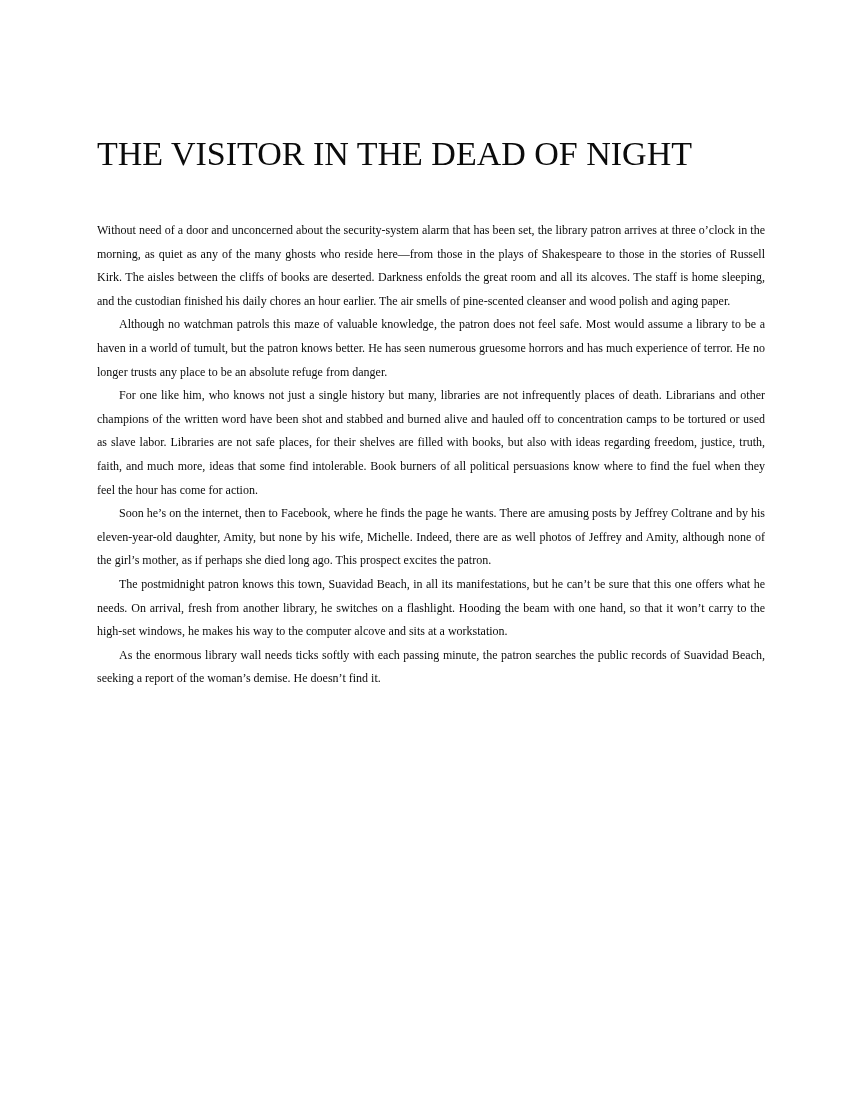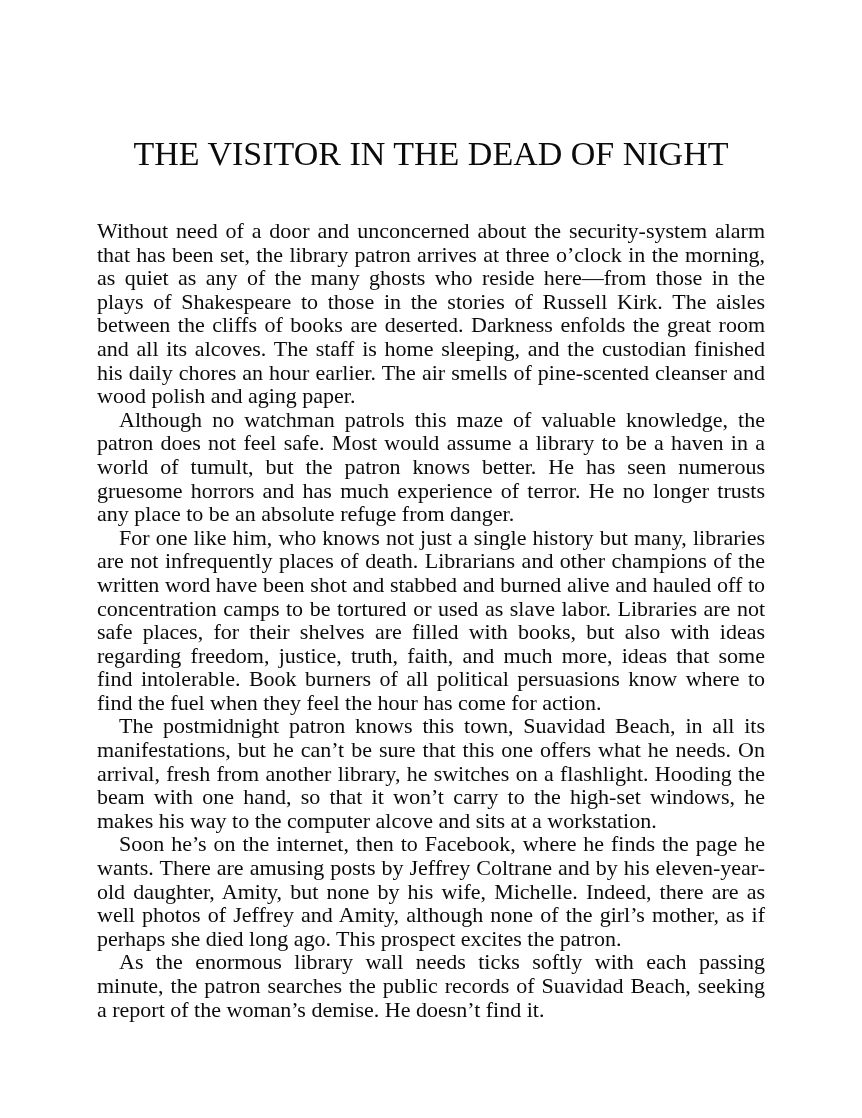--- a/index.html
+++ b/index.html
@@ -15,28 +15,27 @@
     box-sizing: border-box;
     padding: 134px 97px 0 97px;
     font-family: "Liberation Serif", serif;
     color: #0b0b0b;
     overflow: hidden;
   }
   .chapter-title {
     font-size: 34px;
     line-height: 40px;
     font-weight: 400;
-    text-align: center;
     margin: 0;
     white-space: nowrap;
     letter-spacing: 0;
   }
   .chapter-body {
     margin-top: 45px;
-    font-size: 22px;
+    font-size: 12px;
     line-height: 23.6px;
     text-align: justify;
     text-justify: inter-word;
   }
   .para {
     margin: 0;
     text-indent: 22px;
   }
   .para.first {
     text-indent: 0;
@@ -44,17 +43,17 @@
 </style>
 </head>
 <body>
 
 <div class="page">
   <h1 class="chapter-title">THE VISITOR IN THE DEAD OF NIGHT</h1>
   <div class="chapter-body">
     <p class="para first">Without need of a door and unconcerned about the security-system alarm that has been set, the library patron arrives at three o’clock in the morning, as quiet as any of the many ghosts who reside here—from those in the plays of Shakespeare to those in the stories of Russell Kirk. The aisles between the cliffs of books are deserted. Darkness enfolds the great room and all its alcoves. The staff is home sleeping, and the custodian finished his daily chores an hour earlier. The air smells of pine-scented cleanser and wood polish and aging paper.</p>
     <p class="para">Although no watchman patrols this maze of valuable knowledge, the patron does not feel safe. Most would assume a library to be a haven in a world of tumult, but the patron knows better. He has seen numerous gruesome horrors and has much experience of terror. He no longer trusts any place to be an absolute refuge from danger.</p>
     <p class="para">For one like him, who knows not just a single history but many, libraries are not infrequently places of death. Librarians and other champions of the written word have been shot and stabbed and burned alive and hauled off to concentration camps to be tortured or used as slave labor. Libraries are not safe places, for their shelves are filled with books, but also with ideas regarding freedom, justice, truth, faith, and much more, ideas that some find intolerable. Book burners of all political persuasions know where to find the fuel when they feel the hour has come for action.</p>
+    <p class="para">Soon he’s on the internet, then to Facebook, where he finds the page he wants. There are amusing posts by Jeffrey Coltrane and by his eleven-year-old daughter, Amity, but none by his wife, Michelle. Indeed, there are as well photos of Jeffrey and Amity, although none of the girl’s mother, as if perhaps she died long ago. This prospect excites the patron.</p>
     <p class="para">The postmidnight patron knows this town, Suavidad Beach, in all its manifestations, but he can’t be sure that this one offers what he needs. On arrival, fresh from another library, he switches on a flashlight. Hooding the beam with one hand, so that it won’t carry to the high-set windows, he makes his way to the computer alcove and sits at a workstation.</p>
-    <p class="para">Soon he’s on the internet, then to Facebook, where he finds the page he wants. There are amusing posts by Jeffrey Coltrane and by his eleven-year-old daughter, Amity, but none by his wife, Michelle. Indeed, there are as well photos of Jeffrey and Amity, although none of the girl’s mother, as if perhaps she died long ago. This prospect excites the patron.</p>
     <p class="para">As the enormous library wall needs ticks softly with each passing minute, the patron searches the public records of Suavidad Beach, seeking a report of the woman’s demise. He doesn’t find it.</p>
   </div>
 </div>
 
 </body></html>

